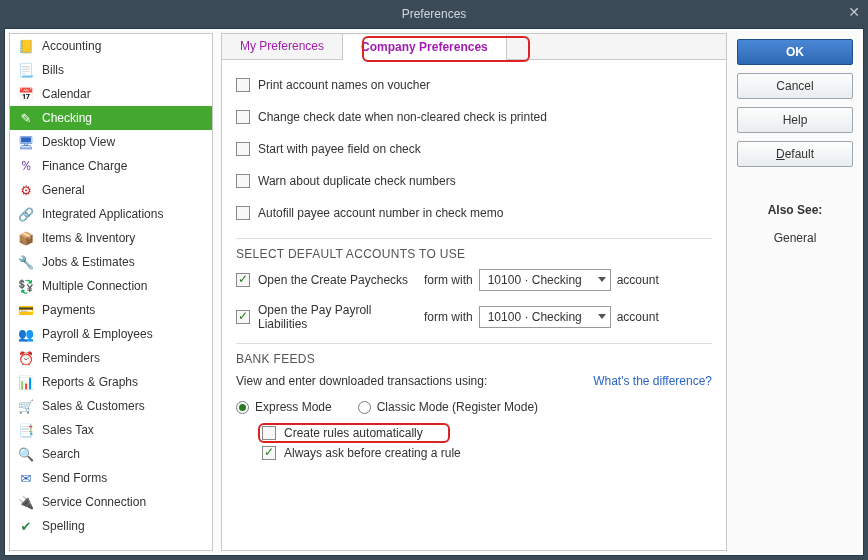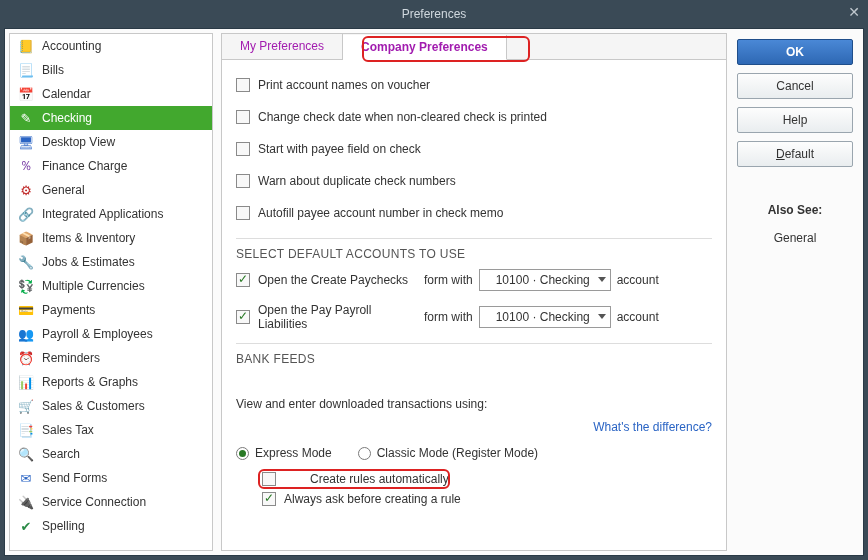--- a/index.html
+++ b/index.html
@@ -161,21 +161,21 @@
     margin-bottom: 12px;
   }
   .row-flex .left39 { width: 188px; display:flex; align-items:center;}
   .dropdown {
     border: 1px solid #9a9a9a;
     background: #fff;
     height: 22px;
     width: 132px;
     display: inline-flex;
     align-items: center;
-    padding: 0 16px;
+    padding: 0 8px;
     font-size: 12px;
     position: relative;
     margin: 0 6px;
   }
   .dropdown .arrow {
     position: absolute;
     right: 4px;
     top: 7px;
     width: 0; height: 0;
     border-left: 4px solid transparent;
@@ -191,21 +191,21 @@
     position: relative;
   }
   .radio.checked::after {
     content: "";
     width: 7px; height: 7px;
     background: #2a7a26;
     border-radius: 50%;
     position: absolute;
     top: 2px; left: 2px;
   }
-  .link { color: #2a64c4; cursor: pointer; margin-top: 46px; }
+  .link { color: #2a64c4; cursor: pointer; }
   .indented { margin-left: 26px; }
   .rightcol {
     width: 136px;
     padding: 6px 10px 0 10px;
     display: flex;
     flex-direction: column;
     align-items: flex-start;
   }
   .btn {
     width: 116px;
@@ -228,21 +228,20 @@
   }
   .also-see {
     margin-top: 28px;
     text-align: center;
     width: 100%;
     color: #333;
   }
   .also-see .hd { font-weight: bold; margin-bottom: 14px; }
   .rule-red {
     position: relative;
-    gap: 26px;
   }
   .rule-red .overlay {
     position:absolute;
     left:-4px; top:-3px;
     width: 192px; height: 20px;
     pointer-events:none;
   }
 </style>
 </head>
 <body>
@@ -290,21 +289,21 @@
         <div class="side-item">
           <span class="side-icon" style="color: rgb(194, 138, 42);">📦</span>
           <span>Items &amp; Inventory</span>
         </div>
         <div class="side-item">
           <span class="side-icon" style="color: rgb(194, 138, 42);">🔧</span>
           <span>Jobs &amp; Estimates</span>
         </div>
         <div class="side-item">
           <span class="side-icon" style="color: rgb(42, 138, 70);">💱</span>
-          <span>Multiple Currencies</span>
+          <span>Multiple Connection</span>
         </div>
         <div class="side-item">
           <span class="side-icon" style="color: rgb(42, 138, 70);">💳</span>
           <span>Payments</span>
         </div>
         <div class="side-item">
           <span class="side-icon" style="color: rgb(42, 138, 70);">👥</span>
           <span>Payroll &amp; Employees</span>
         </div>
         <div class="side-item">

